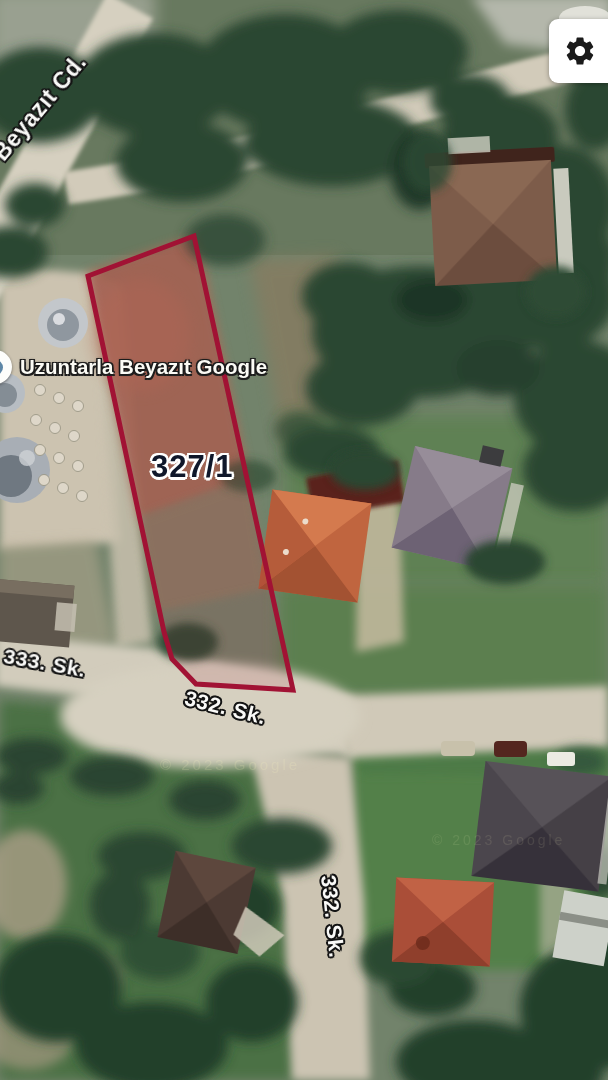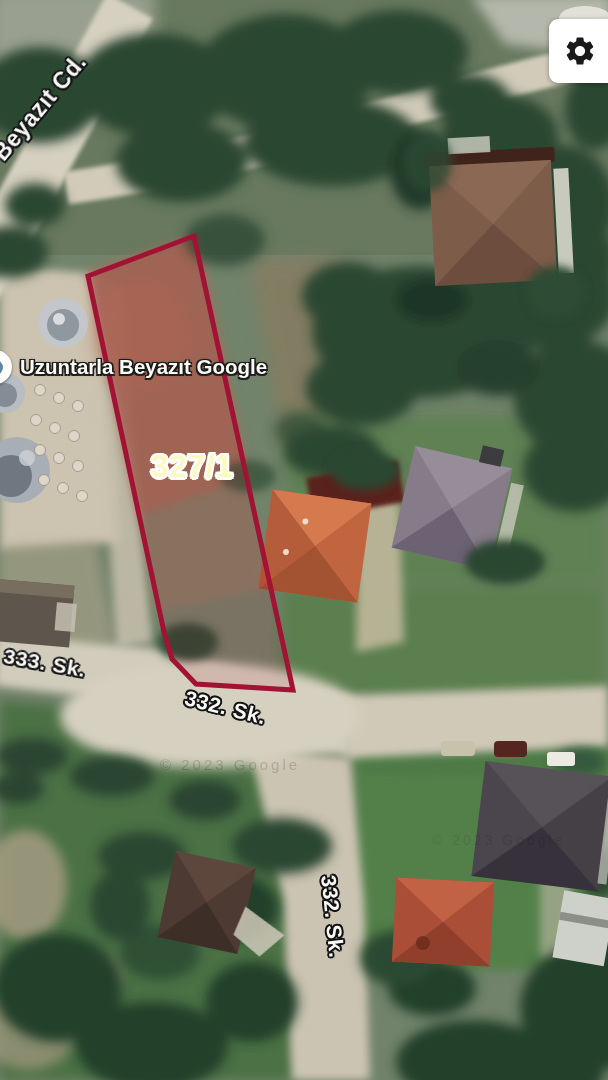--- a/index.html
+++ b/index.html
@@ -14,36 +14,36 @@
     color:#fafaf8;letter-spacing:.6px;
     text-shadow:2px 0 0 #141414,-2px 0 0 #141414,0 2px 0 #141414,0 -2px 0 #141414,
       1.5px 1.5px 0 #141414,-1.5px 1.5px 0 #141414,1.5px -1.5px 0 #141414,-1.5px -1.5px 0 #141414;
   }
   .lbl-beyazit{left:-2px;top:144px;font-size:23px;transform:rotate(-50deg);transform-origin:0 50%;}
   .lbl-333{left:6px;top:644px;transform:rotate(10deg);transform-origin:0 0;}
   .lbl-332-mid{left:188px;top:686px;transform:rotate(14deg);transform-origin:0 0;}
   .lbl-332-bot{left:340px;top:874px;transform:rotate(84deg);transform-origin:0 0;}
   .lbl-parcel{
     position:absolute;left:151px;top:449px;white-space:nowrap;
-    font-weight:700;font-size:31px;letter-spacing:1px;color:#fef9c3;
+    font-weight:700;font-size:31px;letter-spacing:1px;color:#0f172a;
     text-shadow:2.5px 0 0 #fff,-2.5px 0 0 #fff,0 2.5px 0 #fff,0 -2.5px 0 #fff,
       1.8px 1.8px 0 #fff,-1.8px 1.8px 0 #fff,1.8px -1.8px 0 #fff,-1.8px -1.8px 0 #fff;
   }
   .poi-wrap{position:absolute;left:-22px;top:350px;display:flex;align-items:center;}
   .poi-circle{
     width:34px;height:34px;border-radius:50%;background:#fdfdfb;flex:0 0 auto;
     box-shadow:0 1px 3px rgba(0,0,0,.45);display:flex;align-items:center;justify-content:center;
   }
   .poi-glyph{width:15px;height:15px;border-radius:50%;background:#5d86a6;}
   .poi-text{
     margin-left:8px;font-weight:700;font-size:20.5px;white-space:nowrap;color:#fbfbf5;
     text-shadow:0 0 3px rgba(15,15,15,.95),1.5px 1.5px 0 #222,-1.5px 1.5px 0 #222,
       1.5px -1.5px 0 #222,-1.5px -1.5px 0 #222;
   }
-  .wm{position:absolute;white-space:nowrap;color:#000000;font-size:15px;letter-spacing:3px;}
+  .wm{position:absolute;white-space:nowrap;color:#fef9c3;font-size:15px;letter-spacing:3px;}
   .wm1{left:160px;top:756px;opacity:.16;}
   .wm2{left:432px;top:832px;opacity:.10;font-size:14px;}
   
   .settings-btn{
     position:absolute;left:549px;top:19px;width:72px;height:64px;border:none;
     background:#fff;border-radius:9px;box-shadow:0 1px 5px rgba(0,0,0,.35);
     cursor:pointer;padding:0;
   }
   .settings-btn svg{position:absolute;left:14px;top:15px;}
 </style>

